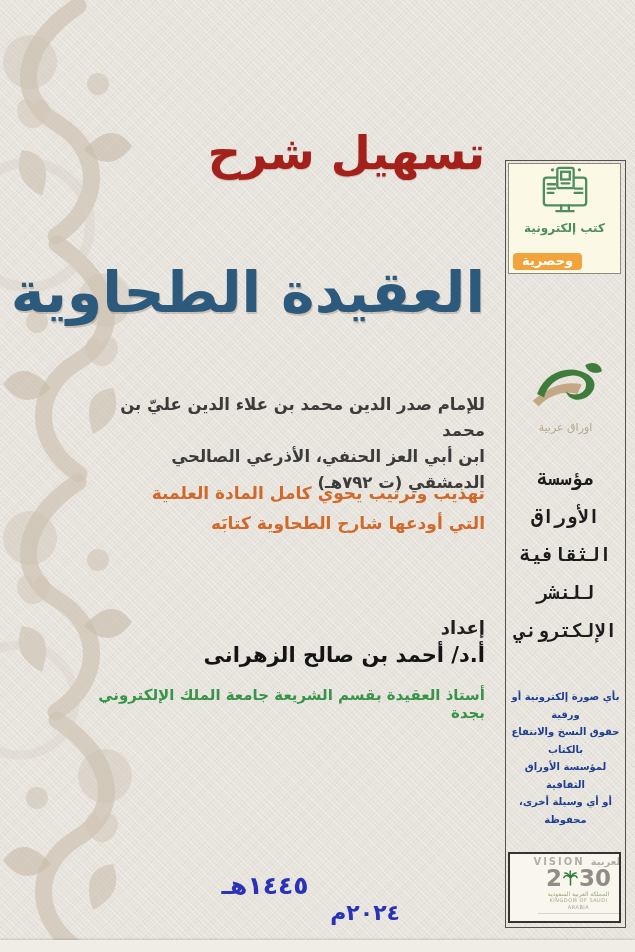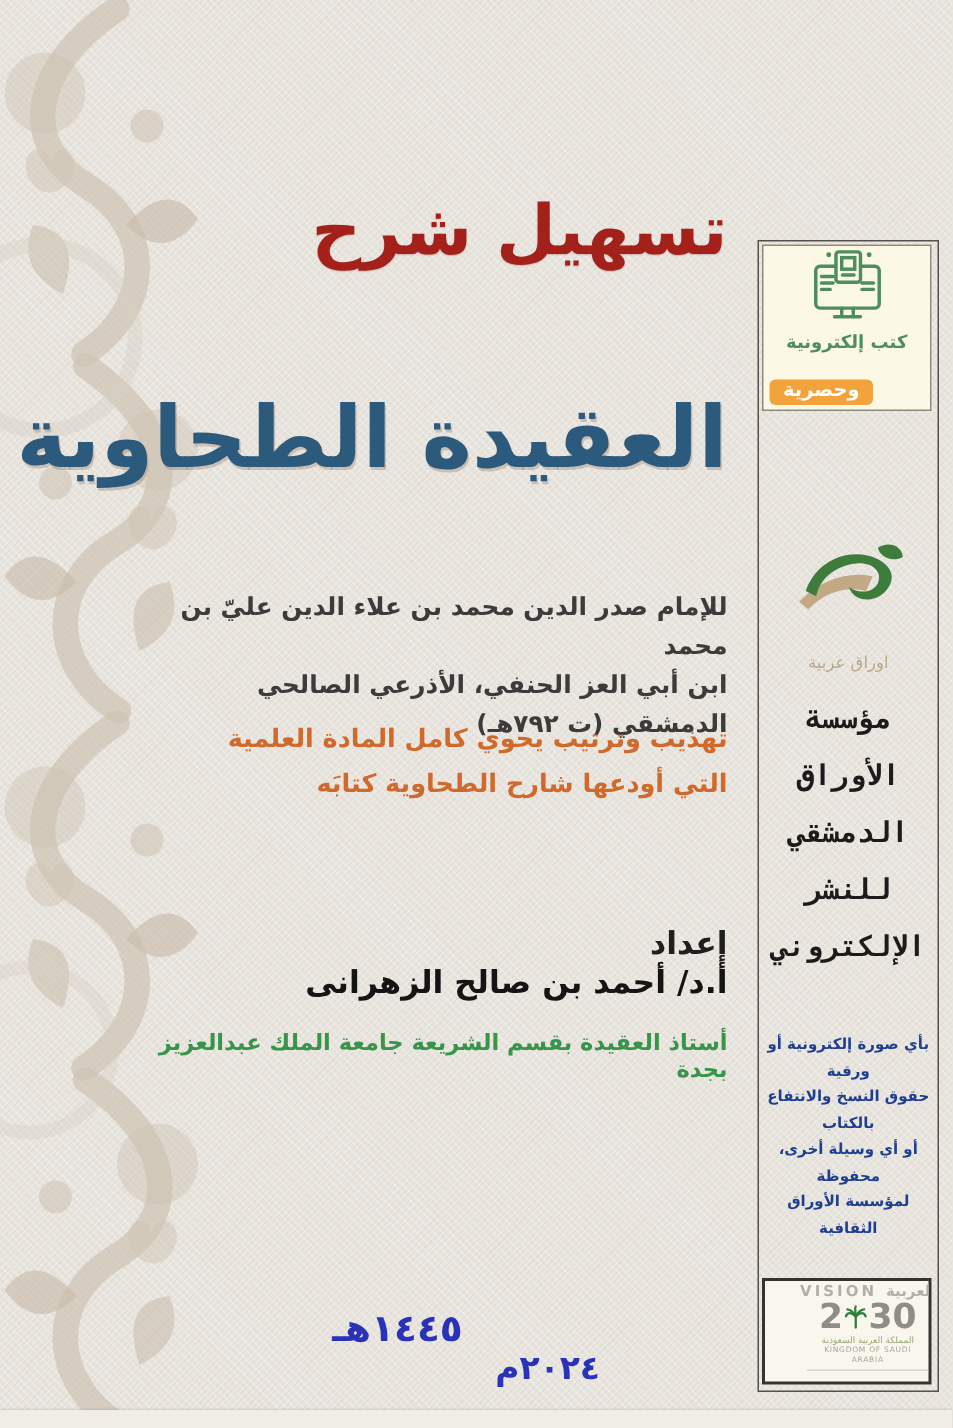--- a/index.html
+++ b/index.html
@@ -21,37 +21,37 @@
   
   .page-edge{ position:absolute; left:0; right:0; bottom:0; height:12px;
     background:#f0ede7; box-shadow:0 -1px 2px rgba(0,0,0,.15); }
   .supertitle{ top:126px; font-size:46px; font-weight:700; color:#a3211a;
     text-shadow:0 1px 1px rgba(120,40,30,.25); }
   .main-title{ top:238px; font-size:57px; font-weight:700; color:#2c5a7d;
     white-space:nowrap; line-height:1.9;
     text-shadow:1px 2px 0 rgba(125,98,72,.28); letter-spacing:-1px; }
   .authors{ top:392px; font-size:16.5px; font-weight:700; color:#3b3b3b; line-height:26px; }
   .subtitle{ top:478px; font-size:17px; font-weight:700; color:#d06a2c; line-height:30px; }
-  .i3dad{ top:617px; font-size:21px; font-weight:700; color:#1f1f1f; }
+  .i3dad{ top:617px; font-size:18px; font-weight:700; color:#1f1f1f; }
   .preparer{ top:643px; font-size:21px; font-weight:700; color:#141414; }
   .prep-title{ top:686px; font-size:15px; font-weight:700; color:#389448; }
   .dates{ position:absolute; left:130px; width:270px; top:872px; text-align:center;
     color:#2a33b8; font-weight:700; }
   .date-h{ font-size:25px; line-height:28px; }
   .date-g{ font-size:22px; line-height:26px;text-align:right; }
   
   .sidebar{ position:absolute; left:505px; top:160px; width:121px; height:768px;
     border:1px solid #55504a; direction:rtl; }
   .cream-panel{ position:absolute; top:2px; left:2px; width:113px; height:111px;
     background:#fcf8e6; border:1px solid #8d8a7c; text-align:center; }
   .ebook-line1{ font-size:12px; font-weight:700; color:#4e8e5e; margin-top:1px; }
   .badge-exclusive{ position:absolute; left:4px; bottom:3px; background:#f2a33c;
     color:#fff; font-size:13px; font-weight:700; padding:0 9px 2px 9px; border-radius:4px; }
   .awraq-block{ position:absolute; top:198px; left:0; width:100%; text-align:center; }
-  .awraq-text{ font-size:11px; color:#b9a88c; letter-spacing:1px; margin-top:16px; }
+  .awraq-text{ font-size:11px; color:#b9a88c; letter-spacing:1px; margin-top:2px; }
   .publisher{ position:absolute; top:300px; left:0; width:100%; text-align:center;
     font-size:19px; font-weight:700; color:#1b1b1b; line-height:38px;font-family:Liberation Mono, monospace; }
   .copyright{ position:absolute; top:527px; left:0; width:100%; text-align:center;
     font-size:10px; font-weight:700; color:#1e3f8f; line-height:17.5px; }
   .vision-box{ position:absolute; top:691px; left:2px; width:113px; height:71px;
     background:#f9f6ee; border:2px solid #35332f; text-align:center; direction:ltr;
     overflow:hidden;padding-left:28px; }
   .vision-row{ font-size:10px; color:#b2afa7; letter-spacing:2px; font-weight:700;
     margin-top:2px; display:flex; justify-content:center; gap:6px; align-items:center; }
   .vision-ar{ font-size:10px; letter-spacing:0; color:#b2afa7; }
@@ -102,21 +102,21 @@
 
   <div class="block subtitle">
     <div>تهذيب وترتيب يحوي كامل المادة العلمية</div>
     <div>التي أودعها شارح الطحاوية كتابَه</div>
   </div>
 
   <div class="block i3dad">إعداد</div>
 
   <div class="block preparer">أ.د/ أحمد بن صالح الزهرانى</div>
 
-  <div class="block prep-title">أستاذ العقيدة بقسم الشريعة جامعة الملك عبدالعزيز  بجدة</div>
+  <div class="block prep-title">أستاذ العقيدة بقسم الشريعة جامعة الملك الإلكتروني  بجدة</div>
 
   <div class="dates">
     <div class="date-h">١٤٤٥هـ</div>
     <div class="date-g">٢٠٢٤م</div>
   </div>
 
   <div class="sidebar">
 
     <div class="cream-panel">
       <svg width="62" height="50" viewBox="0 0 64 52" style="margin-top:2px">
@@ -142,30 +142,30 @@
         <path d="M13,40 C21,18 42,9 60,13 C77,17 84,29 74,40 C65,50 49,48 46,37
                  C52,42 64,42 68,34 C72,25 63,18 52,19 C38,20 24,29 21,44 Z" fill="#3e7c3c"></path>
         <path d="M68,7 C76,2 86,5 87,14 C80,18 70,15 68,7 Z" fill="#3e7c3c"></path>
       </svg>
       <div class="awraq-text">اوراق عربية</div>
     </div>
 
     <div class="publisher">
       <div>مؤسسة</div>
       <div>الأوراق</div>
-      <div>الدمشقي</div>
+      <div>الثقافية</div>
       <div>للنشر</div>
       <div>الإلكتروني</div>
     </div>
 
     <div class="copyright">
       <div>بأي صورة إلكترونية أو ورقية</div>
       <div>حقوق النسخ والانتفاع بالكتاب</div>
+      <div>لمؤسسة الأوراق الثقافية</div>
       <div>أو أي وسيلة أخرى، محفوظة</div>
-      <div>لمؤسسة الأوراق الثقافية</div>
     </div>
 
     <div class="vision-box">
       <div class="vision-row">
         <span>VISION</span>
         <span class="vision-ar">العربية</span>
       </div>
       <div class="v2030">
         <span>2</span>
         <svg width="15" height="17" viewBox="0 0 16 18">

